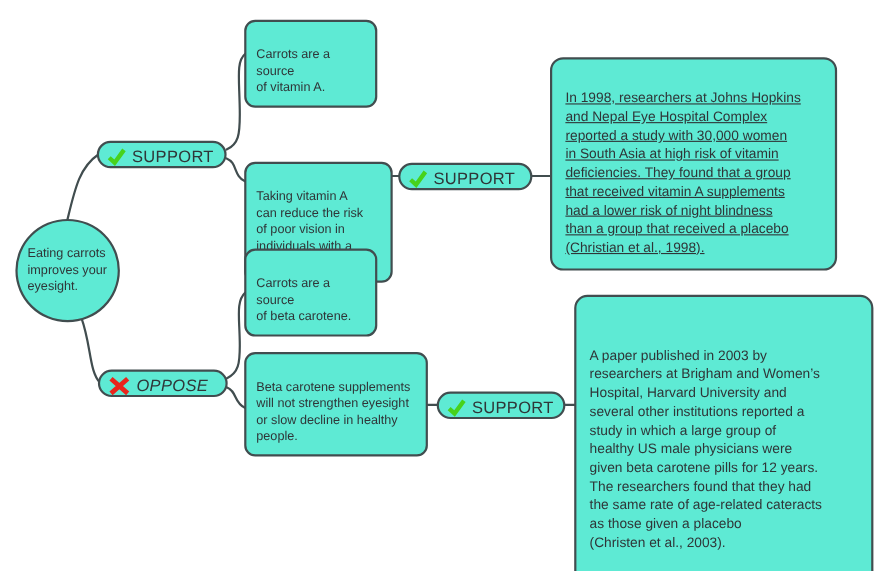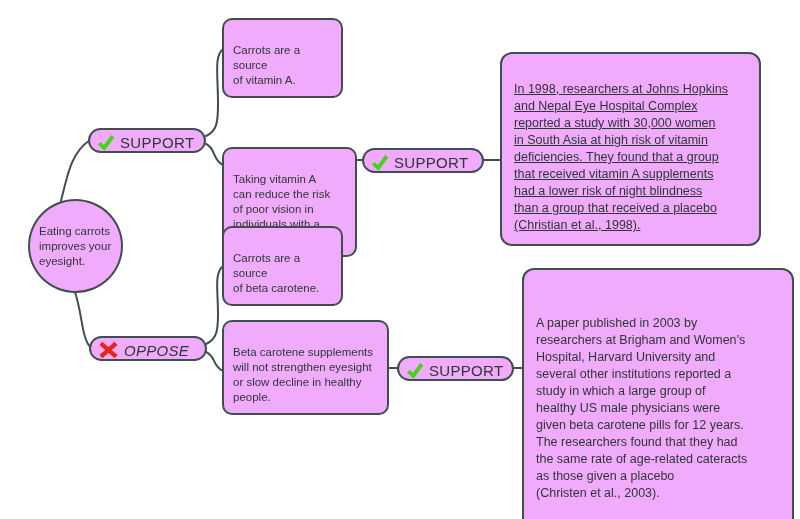--- a/index.html
+++ b/index.html
@@ -20,39 +20,39 @@
   }
   svg.connectors path {
     fill: none;
     stroke: #414d4f;
     stroke-width: 2;
     stroke-linecap: round;
   }
   .node {
     position: absolute;
     border: 2px solid #414d4f;
-    background: #f0abfc;
+    background: #5eead4;
     box-sizing: border-box;
   }
   .claim {
-    left: 28px; top: 199px;
+    left: 14px; top: 199px;
     width: 95px; height: 94px;
     border-radius: 50%;
     display: flex;
     align-items: center;
     padding-left: 9px;
     font-size: 11.5px;
     line-height: 15px;
     white-space: pre-line;
   }
   .pill {
     border-radius: 13px;
     height: 25px;
     display: flex;
-    align-items: flex-end;
+    align-items: flex-start;
     padding: 4px 8px 0 7px;
     gap: 5px;
   }
   .pill .label {
     font-size: 15px;
     letter-spacing: 0.3px;
     color: #2f3638;
     white-space: nowrap;
   }
   .pill.support-1 { left: 88px;  top: 128px; width: 118px; }

